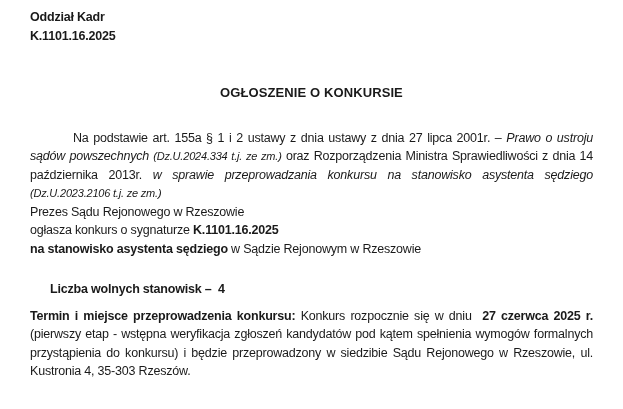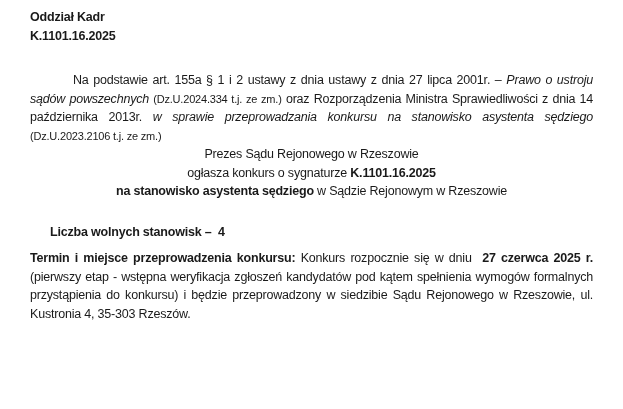--- a/index.html
+++ b/index.html
@@ -17,50 +17,51 @@
     color: #1a1a1a;
     font-family: "Liberation Sans", sans-serif;
     font-size: 12.5px;
     line-height: 18.5px;
     letter-spacing: -0.2px;
     overflow: hidden;
   }
   p { margin: 0; }
   .b  { font-weight: 700; }
   .i  { font-style: italic; }
-  .sm { font-size: 0.88em; }
+  .sm { font-size: 0.88em; font-style: italic; }
   .title {
     margin-top: 39px;
     text-align: center;
     font-weight: 700;
     font-size: 13px;
     letter-spacing: 0.1px;
   }
   .legal {
     margin-top: 26px;
     text-align: justify;
     text-indent: 43px;
   }
-  .center { text-align: center; }
+  .center { text-align: left; }
   .vacancies { margin-top: 22px; padding-left: 20px; }
   .term {
     margin-top: 8px;
     text-align: justify;
   }
 </style>
 </head>
 <body>
 
 <div class="page">
 
   <div>
     <p class="b">Oddział Kadr</p>
     <p class="b">K.1101.16.2025</p>
   </div>
 
+  <p class="title">OGŁOSZENIE O KONKURSIE</p>
 
   <p class="legal"><span>Na podstawie art. 155a § 1 i 2 ustawy z dnia ustawy z dnia 27 lipca 2001r. – </span><span class="i">Prawo o ustroju sądów powszechnych </span><span class="sm">(Dz.U.2024.334 t.j. ze zm.)</span><span> oraz Rozporządzenia Ministra Sprawiedliwości z dnia 14 października 2013r. </span><span class="i">w sprawie przeprowadzania konkursu na stanowisko asystenta sędziego</span><span class="sm"> (Dz.U.2023.2106 t.j. ze zm.)</span></p>
 
   <p class="center">Prezes Sądu Rejonowego w Rzeszowie</p>
 
   <p class="center"><span>ogłasza konkurs o sygnaturze </span><span class="b">K.1101.16.2025</span></p>
 
   <p class="center"><span class="b">na stanowisko asystenta sędziego</span><span> w Sądzie Rejonowym w Rzeszowie</span></p>
 
   <p class="b vacancies">Liczba wolnych stanowisk –&nbsp; 4</p>

